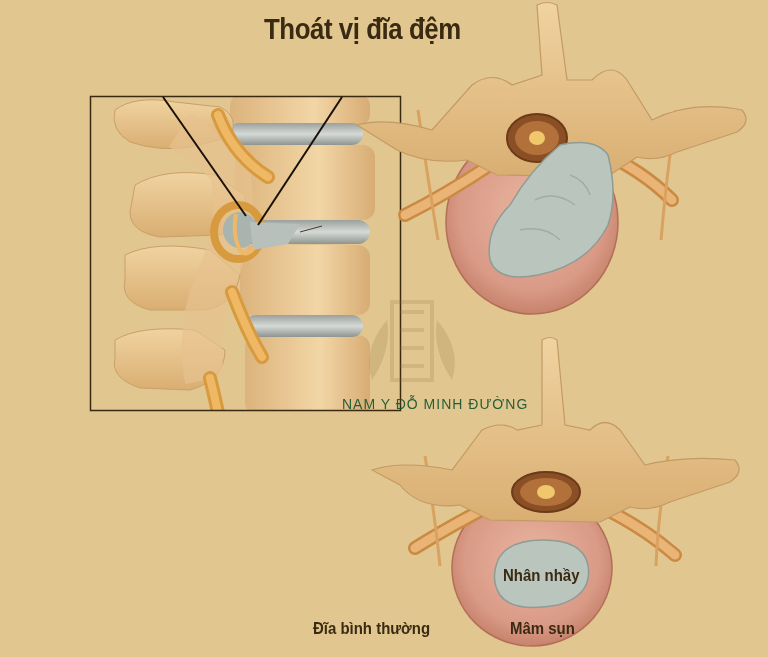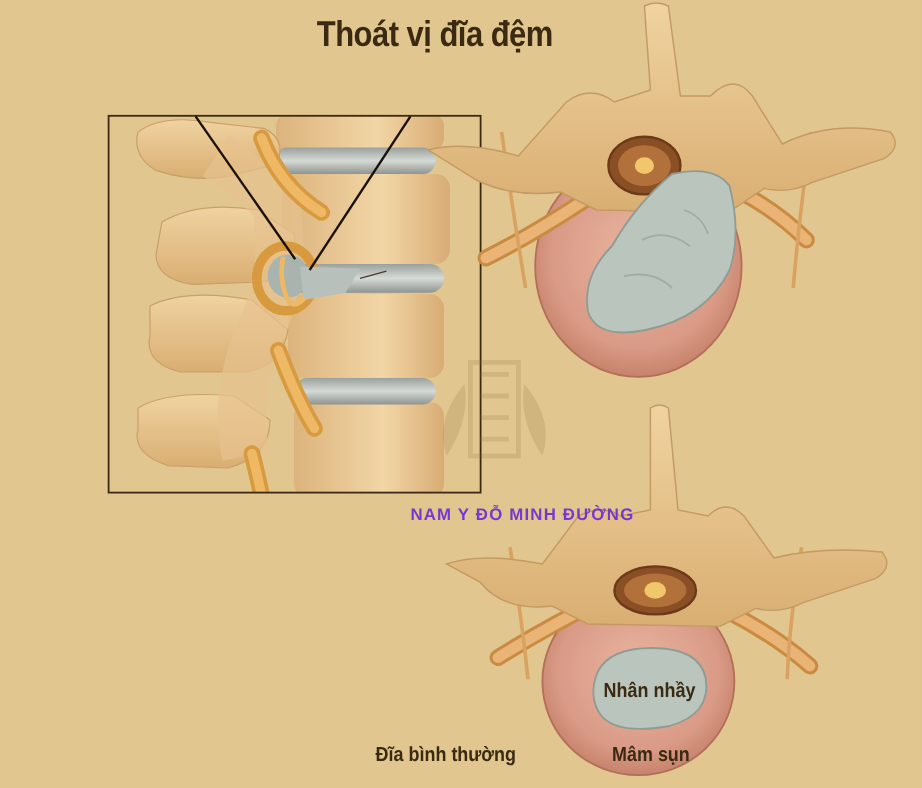--- a/index.html
+++ b/index.html
@@ -20,22 +20,22 @@
     .label {
       position: absolute; font-weight: bold; color: #3a2a12;
       font-size: 17px; white-space: nowrap;
       transform: scaleX(0.88); transform-origin: left top;
     }
     .label.normal { left: 313px; top: 619px; }
     .label.endplate { left: 510px; top: 619px; }
     .label.nucleus { left: 503px; top: 566px; }
     .watermark {
       position: absolute; left: 342px; top: 396px;
-      font-size: 14px; font-weight: bold; color: #6d28d9; letter-spacing: 1px;
-      white-space: nowrap; opacity: 0.9; margin-top: 24px;
+      font-size: 14px; font-weight: normal; color: #14532d; letter-spacing: 1px;
+      white-space: nowrap; opacity: 0.9;
     }
   </style>
 </head>
 <body>
 
 <svg class="canvas" viewBox="0 0 768 657" xmlns="http://www.w3.org/2000/svg">
   <defs>
     <radialGradient id="discG" cx="50%" cy="45%" r="60%">
       <stop offset="0%" stop-color="#eab6a1"></stop>
       <stop offset="70%" stop-color="#d99a86"></stop>

